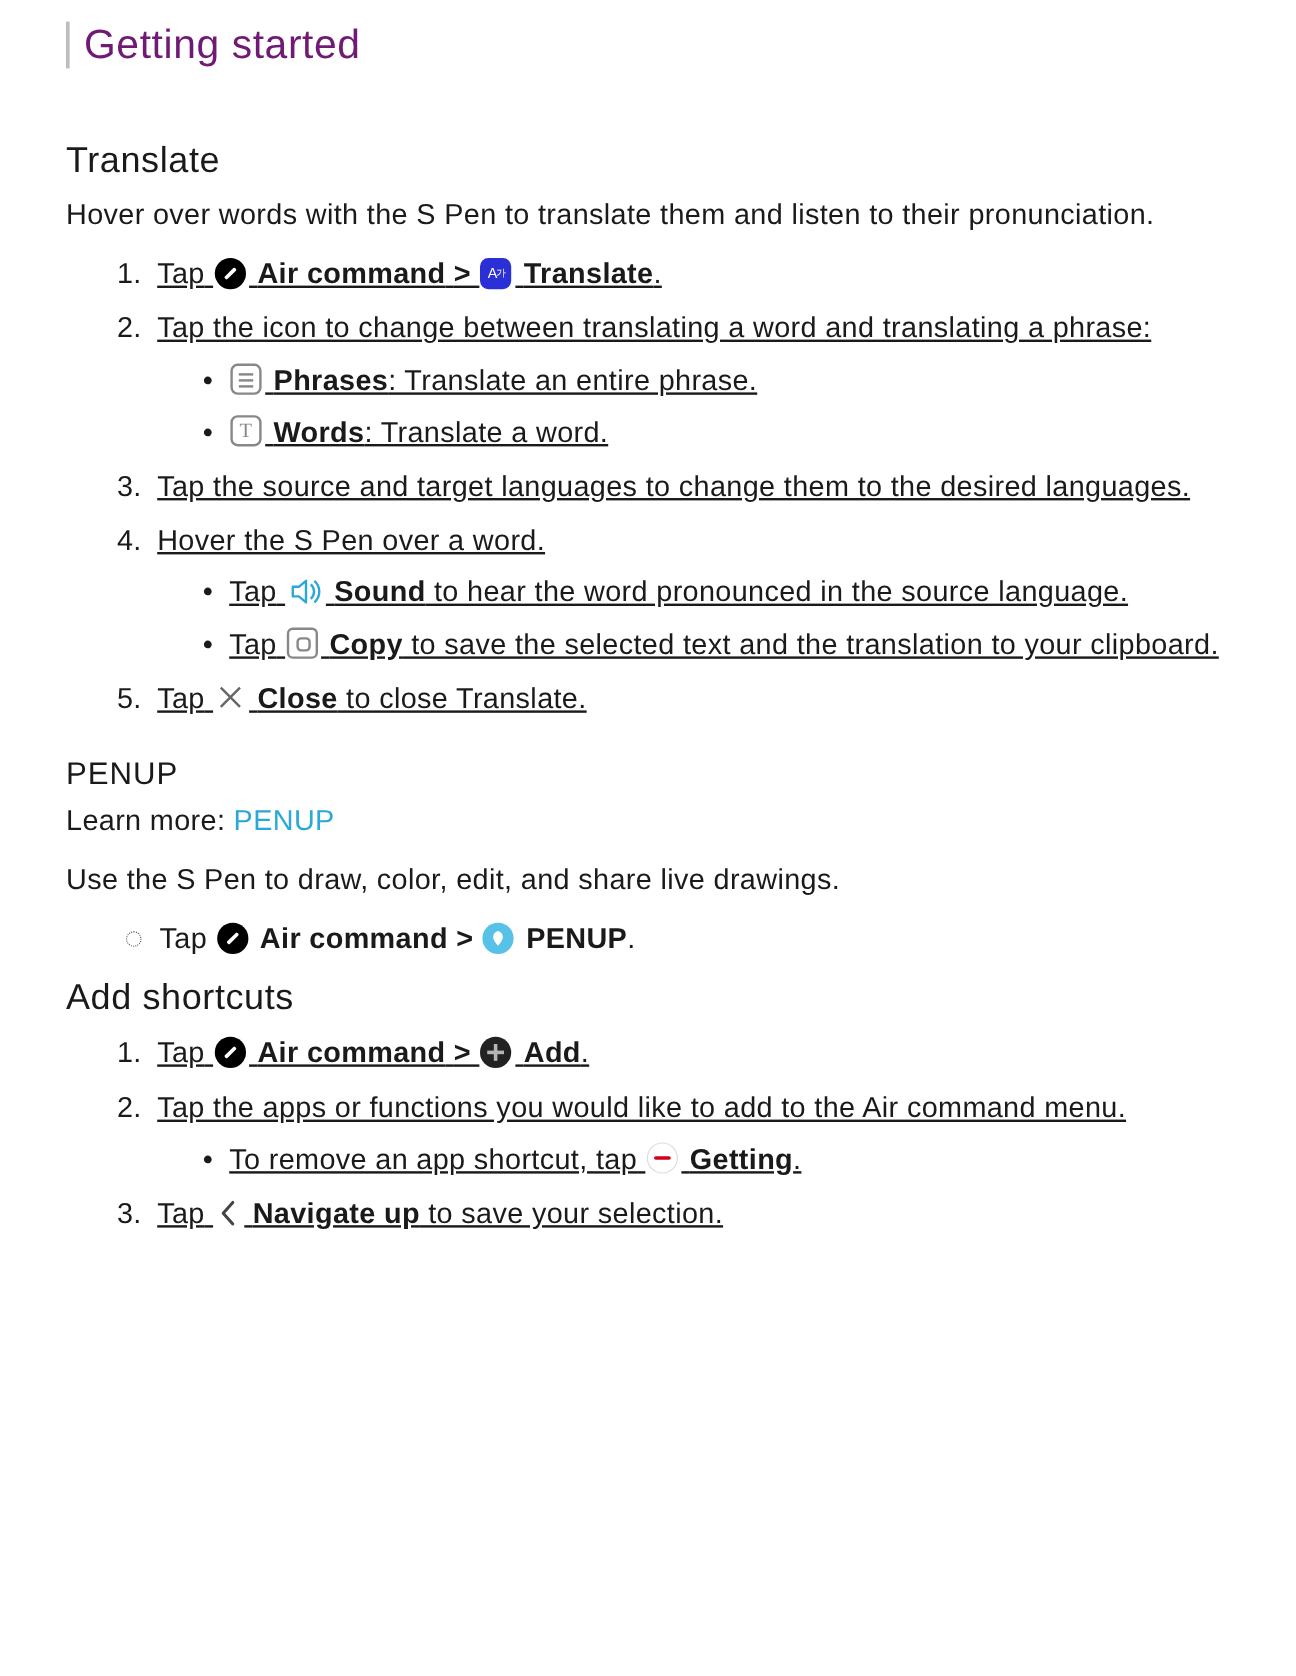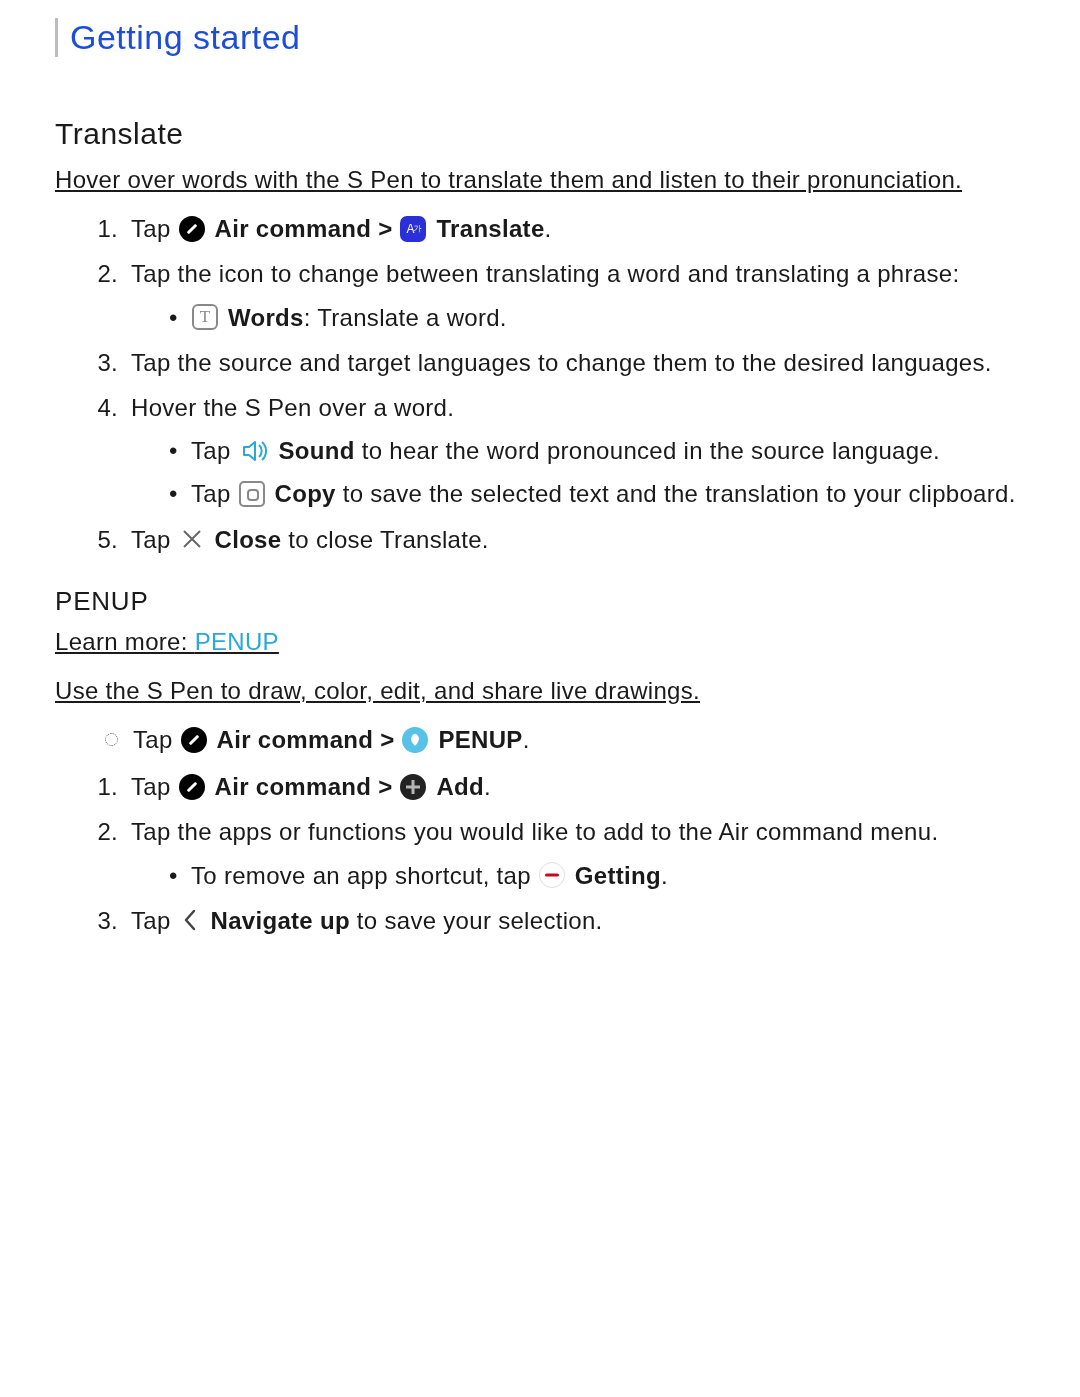--- a/index.html
+++ b/index.html
@@ -15,45 +15,46 @@
     padding: 0 55px 60px 55px;
   }
   .breadcrumb-wrap {
     border-left: 3px solid #bdbdbd;
     padding-left: 12px;
     margin-top: 18px;
     margin-bottom: 60px;
   }
   .breadcrumb {
     font-size: 34px;
-    color: #1d4ed8;
+    color: #701a75;
     letter-spacing: 0.5px;
   }
   .h2 {
     font-size: 30px;
     font-weight: 400;
     margin: 14px 0 10px 0;
     letter-spacing: 0.5px;
   }
   .h3 {
     font-size: 26px;
     font-weight: 400;
     margin: 28px 0 6px 0;
     letter-spacing: 0.8px;
   }
   p, li {
     font-size: 24px;
     line-height: 1.55;
     letter-spacing: 0.3px;
   }
-  p { margin: 6px 0 12px 0; text-decoration: underline; }
+  p { margin: 6px 0 12px 0; }
   ol {
     list-style: decimal;
     padding-left: 70px;
     margin: 10px 0 6px 0;
+    text-decoration: underline;
   }
   ol > li { padding-left: 6px; margin-bottom: 8px; }
   ol > li::marker { font-size: 24px; }
   ul.bullets {
     list-style: none;
     padding-left: 38px;
     margin: 6px 0 6px 0;
   }
   ul.bullets > li { position: relative; padding-left: 22px; margin-bottom: 6px; }
   ul.bullets > li::before {
@@ -210,20 +211,24 @@
       <span class="inline-icon circle pencil"></span>
       <span class="bold">Air command</span>
       <span class="bold">&gt;</span>
       <span class="inline-icon translate">A<sub style="font-size:8px;">가</sub></span>
       <span class="bold">Translate</span><span>.</span>
     </li>
     <li>
       <span>Tap the icon to change between translating a word and translating a phrase:</span>
       <ul class="bullets">
         <li>
+          <span class="inline-icon rect lines"></span>
+          <span class="bold">Phrases</span><span>: Translate an entire phrase.</span>
+        </li>
+        <li>
           <span class="inline-icon rect t-letter">T</span>
           <span class="bold">Words</span><span>: Translate a word.</span>
         </li>
       </ul>
     </li>
     <li>Tap the source and target languages to change them to the desired languages.</li>
     <li>
       <span>Hover the S Pen over a word.</span>
       <ul class="bullets">
         <li>
@@ -268,20 +273,21 @@
       <span class="bold">&gt;</span>
       <span class="inline-icon circle penup">
         <svg viewBox="0 0 16 16">
             <path d="M8 2 C10 2 12 4 12 7 C12 10 8 14 8 14 C8 14 4 10 4 7 C4 4 6 2 8 2 Z" fill="#fff"></path>
           </svg>
       </span>
       <span class="bold">PENUP</span><span>.</span>
     </li>
   </ul>
 
+  <div class="h2">Add shortcuts</div>
 
   <ol>
     <li>
       <span>Tap</span>
       <span class="inline-icon circle pencil"></span>
       <span class="bold">Air command</span>
       <span class="bold">&gt;</span>
       <span class="inline-icon circle add"></span>
       <span class="bold">Add</span><span>.</span>
     </li>

